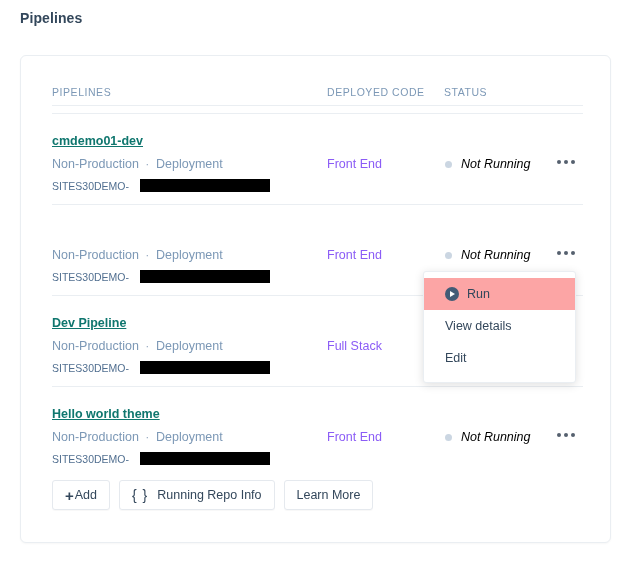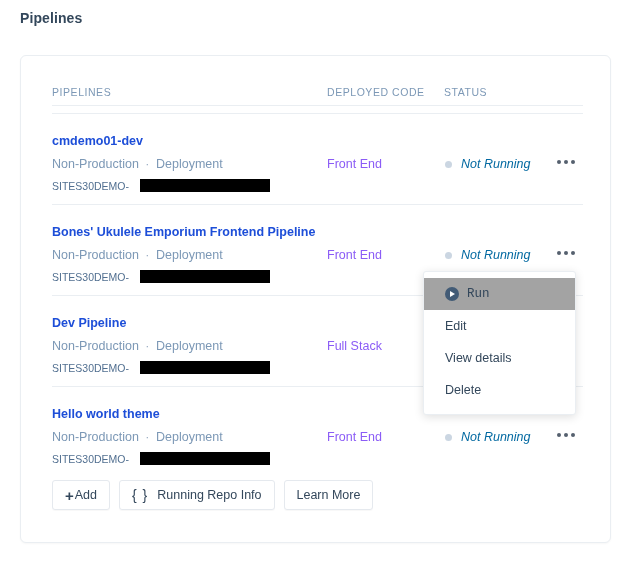--- a/index.html
+++ b/index.html
@@ -90,22 +90,23 @@
     border-bottom: 1px solid #eaeef2;
   }
   .row:last-of-type { border-bottom: none; }
 
   .row-name {
     position: absolute;
     left: 0;
     top: 20px;
     font-size: 12.5px;
     font-weight: 700;
-    color: #1d4ed8;
-    white-space: nowrap;
+    color: #0f766e;
+    white-space: nowrap;
+    text-decoration: underline;
   }
   .row-sub {
     position: absolute;
     left: 0;
     top: 43px;
     font-size: 12.5px;
     color: #7c98b6;
     white-space: nowrap;
   }
   .row-sub .dot-sep {
@@ -141,21 +142,21 @@
     color: #8b5cf6;
     white-space: nowrap;
   }
 
   .row-status {
     position: absolute;
     left: 393px;
     top: 43px;
     font-size: 12.5px;
     font-style: italic;
-    color: #0369a1;
+    color: #000000;
     white-space: nowrap;
     display: flex;
     align-items: center;
   }
   .status-dot {
     width: 7px;
     height: 7px;
     border-radius: 50%;
     background: #cbd6e2;
     margin-right: 9px;
@@ -242,22 +243,21 @@
     height: 32px;
     display: flex;
     align-items: center;
     padding: 0 0 0 21px;
     font-size: 12.5px;
     color: #33475b;
     cursor: pointer;
     white-space: nowrap;
   }
   .menu-item.active {
-    background: #a3a3a3;
-    font-family: Liberation Mono, monospace;
+    background: #fca5a5;
   }
   .play-icon {
     width: 14px;
     height: 14px;
     border-radius: 50%;
     background: #425b76;
     margin-right: 8px;
     flex: none;
     position: relative;
   }
@@ -310,21 +310,20 @@
         <div class="row-menu">
           <span class="kebab">
               <i></i>
               <i></i>
               <i></i>
             </span>
         </div>
       </div>
 
       <div class="row">
-        <div class="row-name">Bones' Ukulele Emporium Frontend Pipeline</div>
         <div class="row-sub">
           <span>Non-Production</span>
           <span class="dot-sep">·</span>
           <span>Deployment</span>
         </div>
         <div class="row-repo">
           <span>SITES30DEMO-</span>
             <span class="redaction"></span>
         </div>
         <div class="row-deployed">Front End</div>
@@ -397,21 +396,18 @@
     </div>
   </div>
 </div>
 
 <div class="dropdown">
   <div class="menu-item active">
     <span class="play-icon"></span>
     <span>Run</span>
   </div>
   <div class="menu-item">
-    <span>Edit</span>
-  </div>
-  <div class="menu-item">
     <span>View details</span>
   </div>
   <div class="menu-item">
-    <span>Delete</span>
+    <span>Edit</span>
   </div>
 </div>
 
 </body></html>

